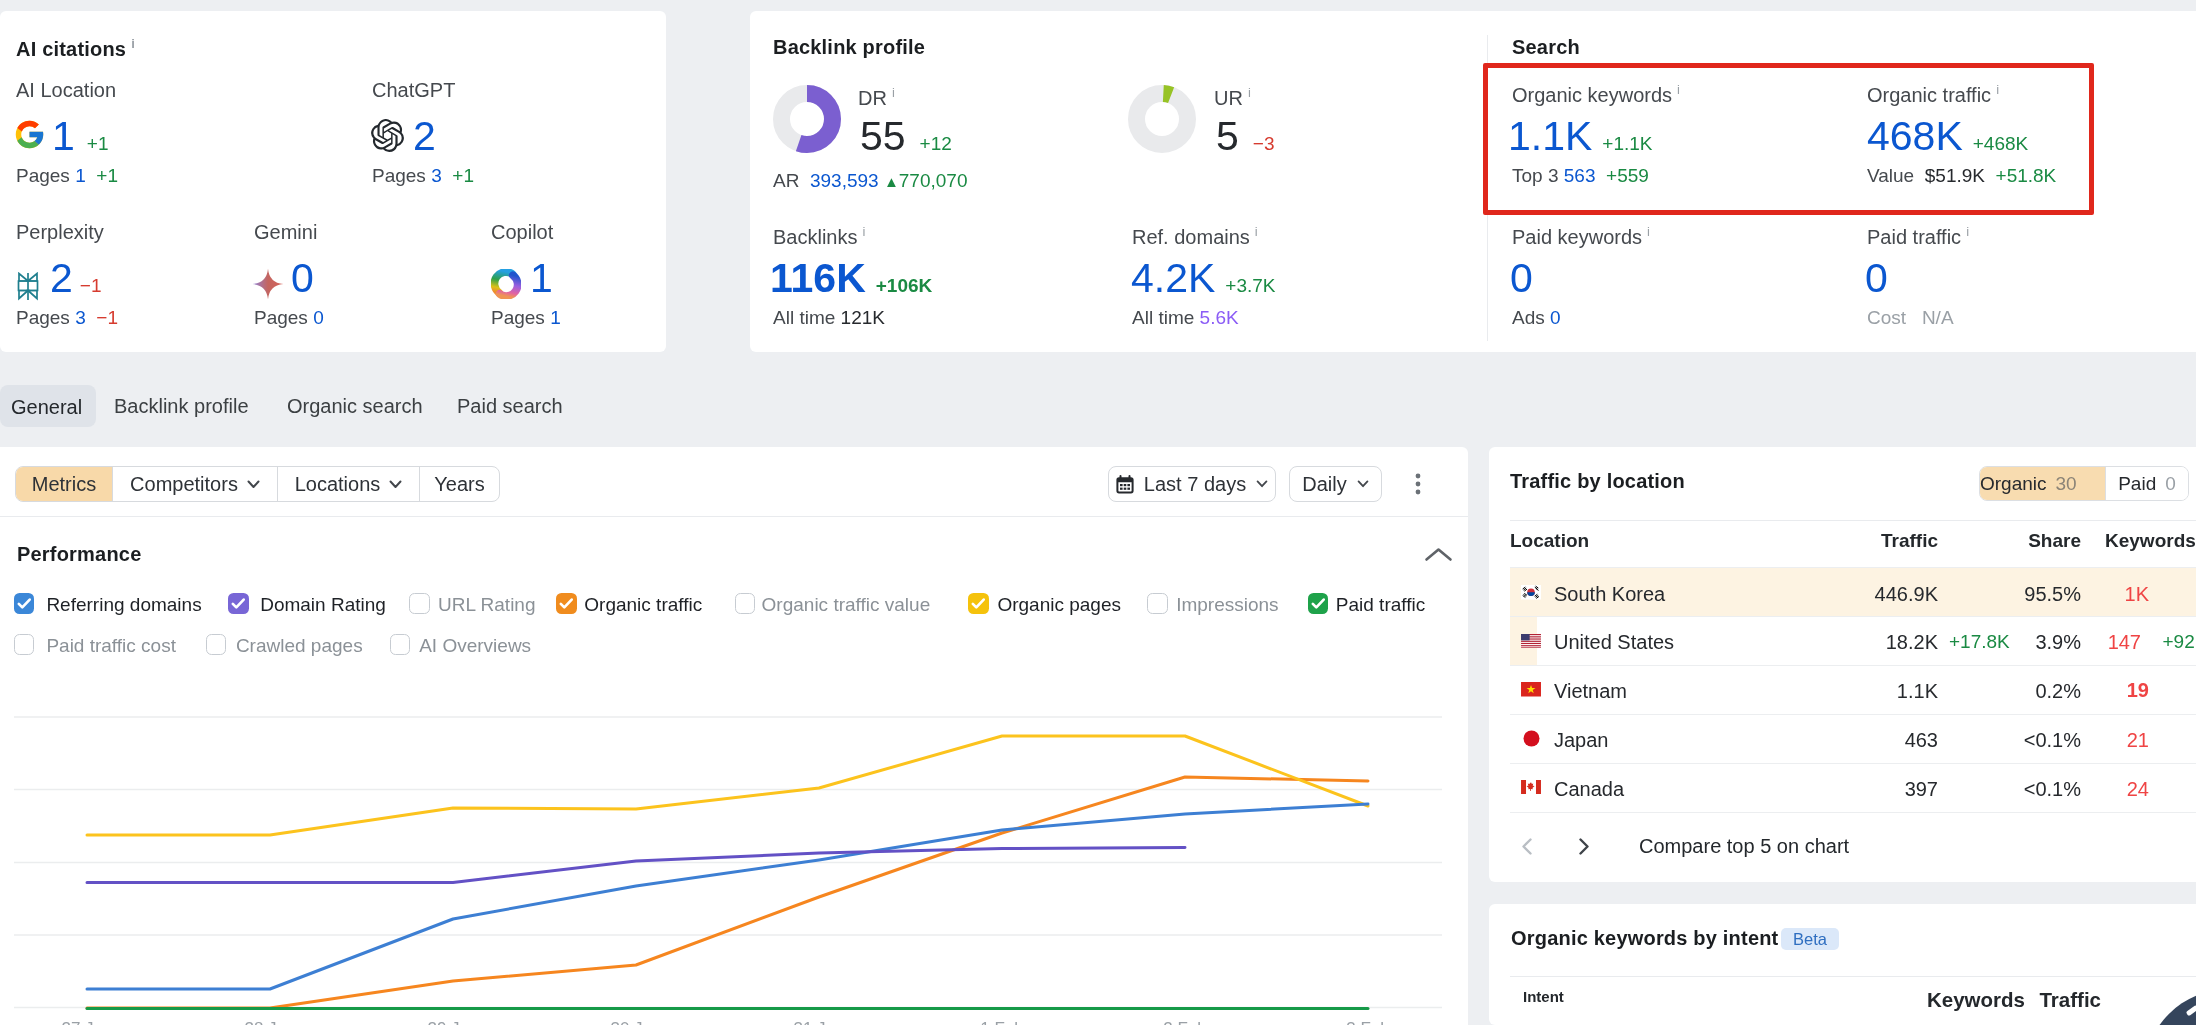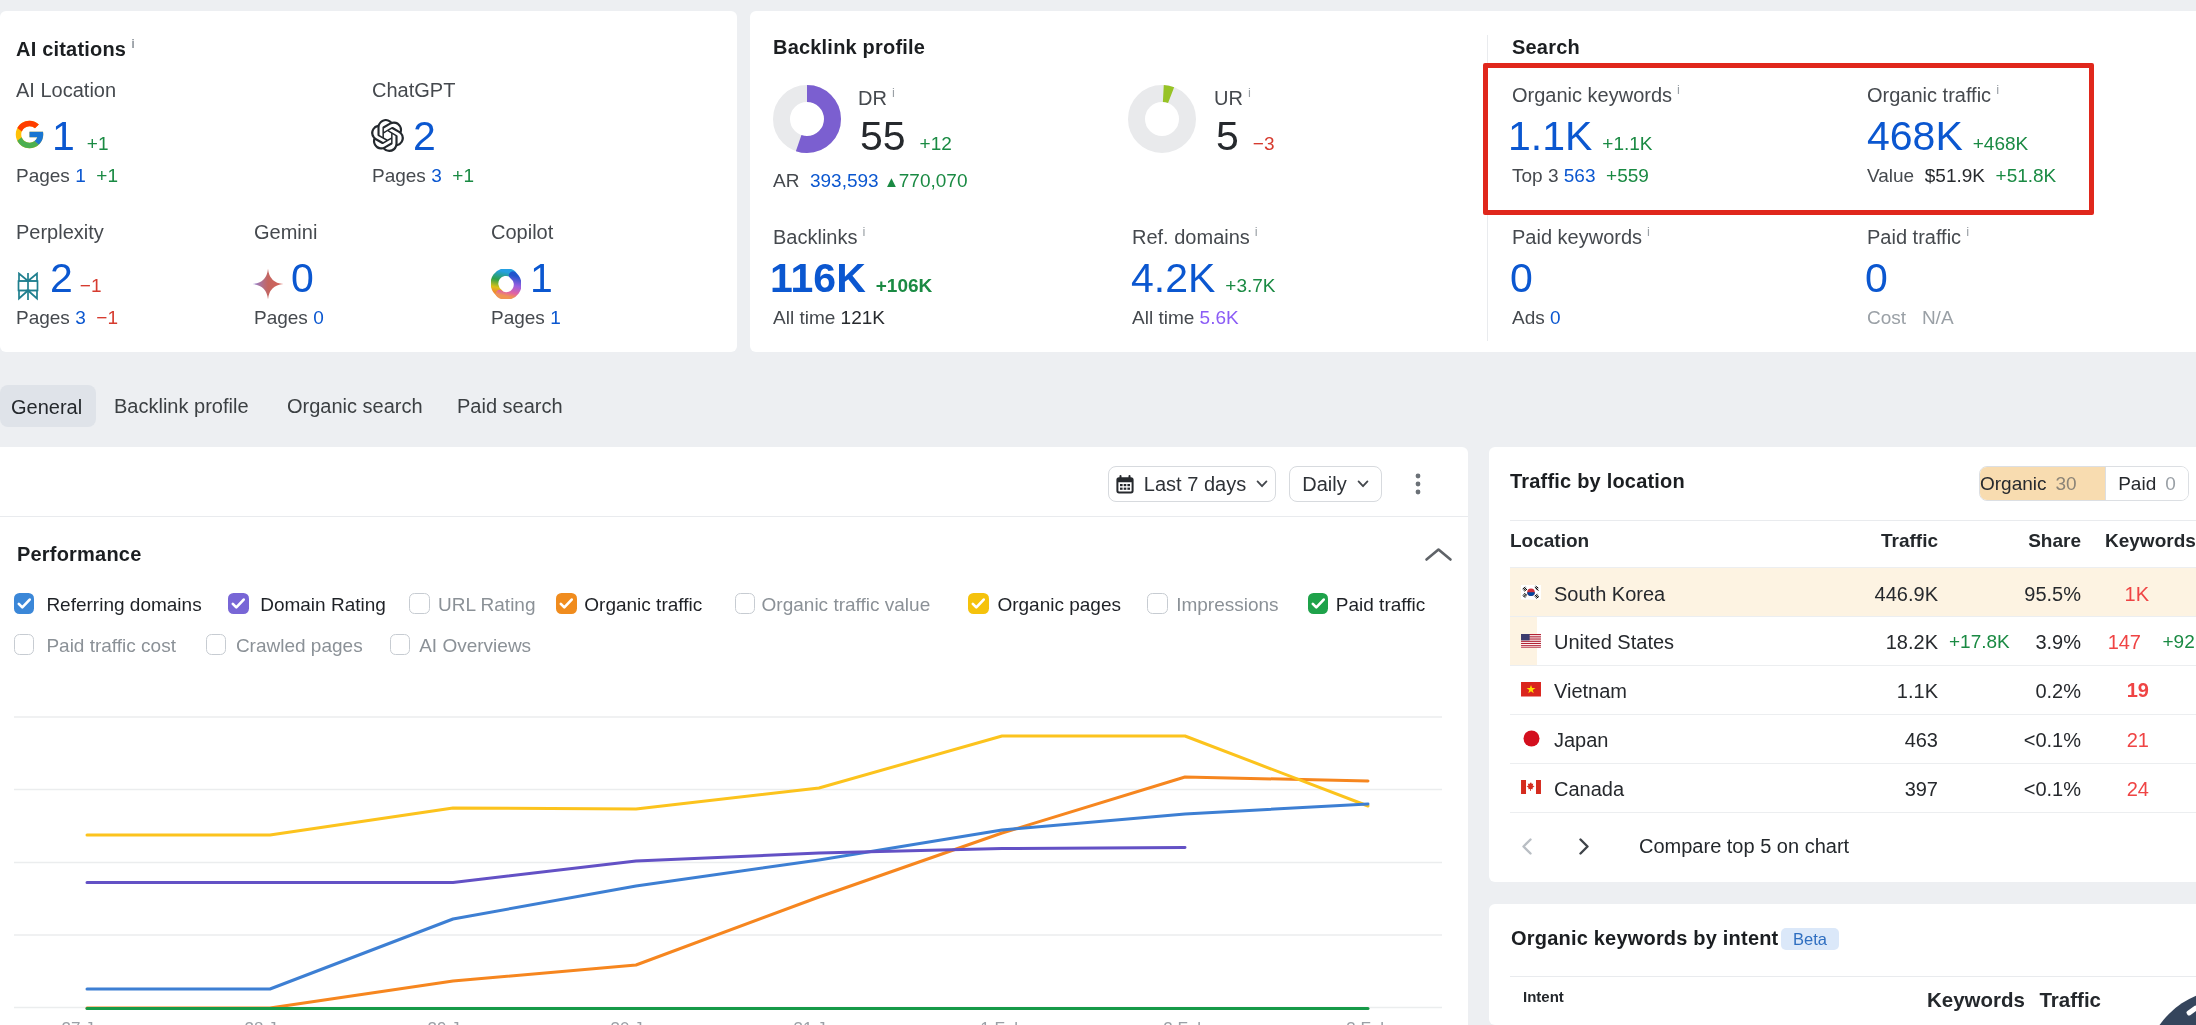--- a/index.html
+++ b/index.html
@@ -31,21 +31,21 @@
 .th { font-size:19px; font-weight:700; color:#24282c; white-space:nowrap; }
 .tname { font-size:20px; color:#26292d; white-space:nowrap; }
 .tval { font-size:20px; color:#26292d; width:140px; text-align:right; white-space:nowrap; }
 .tval.blue { color:#ef4444; }
 .tval.up { color:#1a8a43; font-size:19px; }
 .rowline { left:21px; width:700px; height:1px; background:#eceef0; }
 </style>
 </head>
 <body>
 
-<div class="panel" style="left:0; top:11px; width:737px; height:341px;">
+<div class="panel" style="left:0; top:11px; width:666px; height:341px;">
   <div class="abs ttl" style="left:16px; top:25px;">AI citations<span class="i">i</span></div>
 
   <div class="blk" style="left:16px; top:69px;">
     <div class="bl">AI Location</div>
     <svg class="abs" style="left:-3px;top:38px" width="33" height="33" viewBox="0 0 48 48">
       <path fill="#FFC107" d="M43.611 20.083H42V20H24v8h11.303c-1.649 4.657-6.08 8-11.303 8-6.627 0-12-5.373-12-12s5.373-12 12-12c3.059 0 5.842 1.154 7.961 3.039l5.657-5.657C34.046 6.053 29.268 4 24 4 12.955 4 4 12.955 4 24s8.955 20 20 20 20-8.955 20-20c0-1.341-.138-2.65-.389-3.917z"></path>
       <path fill="#FF3D00" d="M6.306 14.691l6.571 4.819C14.655 15.108 18.961 12 24 12c3.059 0 5.842 1.154 7.961 3.039l5.657-5.657C34.046 6.053 29.268 4 24 4 16.318 4 9.656 8.337 6.306 14.691z"></path>
       <path fill="#4CAF50" d="M24 44c5.166 0 9.86-1.977 13.409-5.192l-6.19-5.238C29.211 35.091 26.715 36 24 36c-5.202 0-9.619-3.317-11.283-7.946l-6.522 5.025C9.505 39.556 16.227 44 24 44z"></path>
       <path fill="#1976D2" d="M43.611 20.083H42V20H24v8h11.303c-.792 2.237-2.231 4.166-4.087 5.571l6.19 5.238C36.971 39.205 44 34 44 24c0-1.341-.138-2.65-.389-3.917z"></path>
     </svg>
@@ -185,20 +185,30 @@
 <div class="abs" style="left:0; top:385px; height:42px;">
   <div class="abs" style="left:0; top:0; width:96px; height:42px; background:#dfe3e9; border-radius:8px;"></div>
   <div class="abs" style="left:11px; top:11px; font-size:20px; color:#24282c; white-space:nowrap;">General</div>
   <div class="abs" style="left:114px; top:10px; font-size:20px; color:#3c4043; white-space:nowrap;">Backlink profile</div>
   <div class="abs" style="left:287px; top:10px; font-size:20px; color:#3c4043; white-space:nowrap;">Organic search</div>
   <div class="abs" style="left:457px; top:10px; font-size:20px; color:#3c4043; white-space:nowrap;">Paid search</div>
 </div>
 
 <div class="panel" style="left:0; top:447px; width:1468px; height:578px; border-radius:0 6px 0 0;">
 
+  <div class="abs" style="left:15px; top:19px; height:36px; display:flex; border:1px solid #d7dade; border-radius:8px; overflow:hidden; background:#fff;">
+    <div style="width:96px; background:#f8d9a9; display:flex; align-items:center; justify-content:center; font-size:20px; color:#2e3237;">Metrics</div>
+    <div style="width:165px; border-left:1px solid #d7dade; display:flex; align-items:center; justify-content:center; font-size:20px; color:#2e3237; gap:9px;">Competitors <svg width="13" height="9" viewBox="0 0 13 9" fill="none" stroke="#43474c" stroke-width="2" stroke-linecap="round" stroke-linejoin="round">
+          <path d="M1.5 1.5 L6.5 7 L11.5 1.5"></path>
+        </svg></div>
+    <div style="width:142px; border-left:1px solid #d7dade; display:flex; align-items:center; justify-content:center; font-size:20px; color:#2e3237; gap:9px;">Locations <svg width="13" height="9" viewBox="0 0 13 9" fill="none" stroke="#43474c" stroke-width="2" stroke-linecap="round" stroke-linejoin="round">
+          <path d="M1.5 1.5 L6.5 7 L11.5 1.5"></path>
+        </svg></div>
+    <div style="width:80px; border-left:1px solid #d7dade; display:flex; align-items:center; justify-content:center; font-size:20px; color:#2e3237;">Years</div>
+  </div>
 
   <div class="abs" style="left:1108px; top:19px; width:168px; height:36px; border:1px solid #d7dade; border-radius:8px; display:flex; align-items:center; justify-content:center; gap:10px; font-size:20px; color:#2e3237;">
     <svg width="18" height="19" viewBox="0 0 18 19">
         <path fill="#26292d" d="M14.5 2.2V1a1 1 0 0 0-2 0v1.2h-7V1a1 1 0 0 0-2 0v1.2H3A2.6 2.6 0 0 0 .4 4.8v11A2.6 2.6 0 0 0 3 18.4h12a2.6 2.6 0 0 0 2.6-2.6v-11A2.6 2.6 0 0 0 15 2.2h-.5zM2.4 7.3h13.2v8.5a.6.6 0 0 1-.6.6H3a.6.6 0 0 1-.6-.6V7.3z"></path>
         <g fill="#26292d">
           <rect x="4" y="9" width="2.6" height="2.2"></rect>
           <rect x="7.7" y="9" width="2.6" height="2.2"></rect>
           <rect x="11.4" y="9" width="2.6" height="2.2"></rect>
           <rect x="4" y="12.6" width="2.6" height="2.2"></rect>
           <rect x="7.7" y="12.6" width="2.6" height="2.2"></rect>

